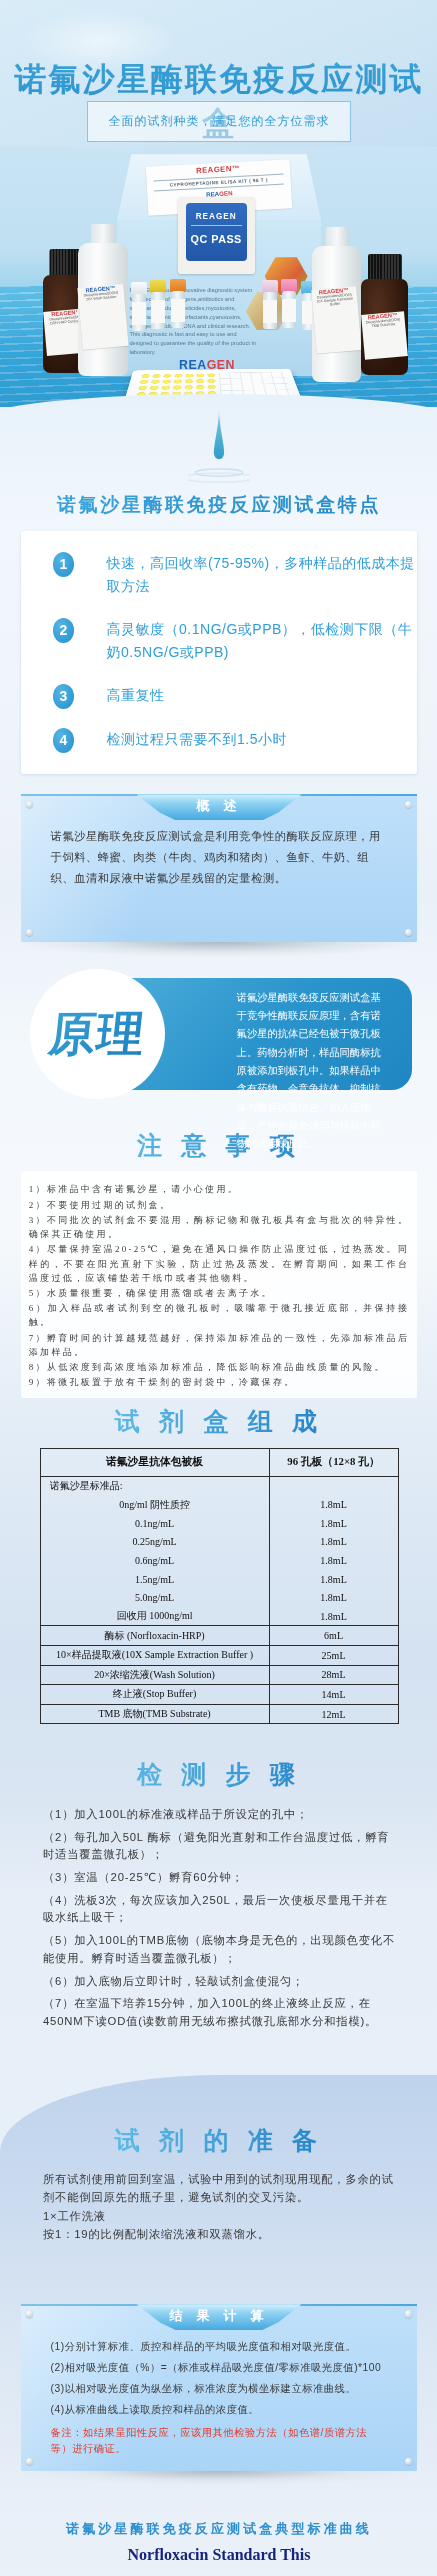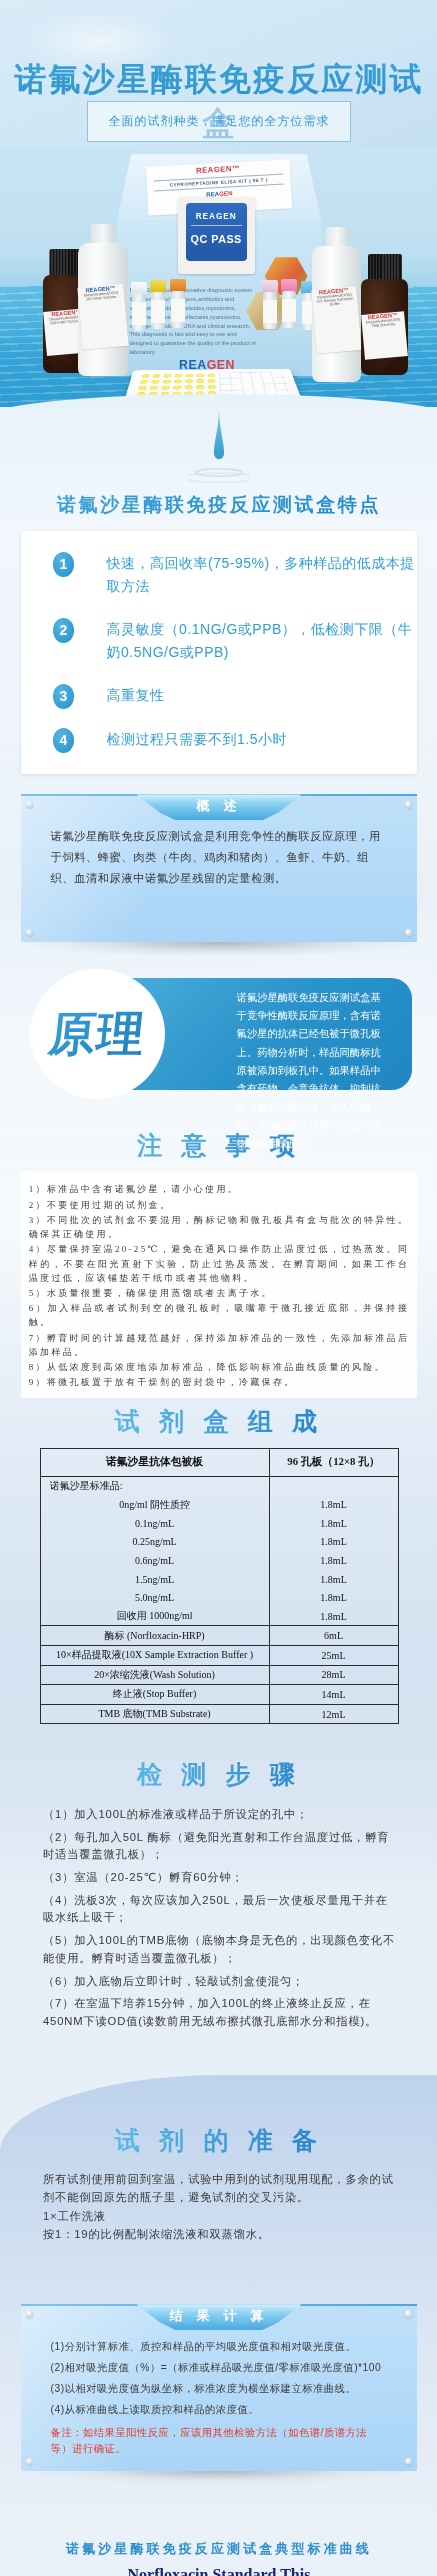--- a/index.html
+++ b/index.html
@@ -108,21 +108,21 @@
   .kit-table td.left{text-align:left;padding-left:9.3px;}
   
   .steps-wrap{margin:14.4px 43px 0;font-size:11.3px;color:#383838;line-height:1.56;letter-spacing:0.8px;}
   .step-line{margin:0 0 5.2px;}
   .wave-sec{position:relative;margin-top:44px;height:745px;background:linear-gradient(180deg,#bed3ec 0%,#ccdcf0 18%,#dde8f4 38%,#e9f0f8 60%,#edf3f9 100%);border-top-left-radius:222px 77px;}
   .prep-heading{padding-top:49px;}
   .prep-wrap{margin:13.4px 43px 0;font-size:11.3px;color:#383838;line-height:1.62;letter-spacing:0.8px;}
   .prep-line{margin:0;}
   .results-panel{margin-top:61px;}
   
-  .curve-zh{margin-top:52px;text-align:center;font-size:13px;font-weight:bold;letter-spacing:3.1px;color:#2d8fd0;}
+  .curve-zh{margin-top:32px;text-align:center;font-size:13px;font-weight:bold;letter-spacing:3.1px;color:#2d8fd0;}
   .curve-en{margin-top:7.2px;text-align:center;font-size:16px;font-weight:bold;color:#16247e;font-family:"Liberation Serif","DejaVu Serif",serif;}
   .chart-wrap{margin-top:13.4px;text-align:center;}
   .tick{font-family:"Liberation Serif","DejaVu Serif",serif;font-weight:bold;font-size:23px;fill:#2a35a5;}
   .axis-title{font-family:"Liberation Serif","DejaVu Serif",serif;font-weight:bold;font-size:27px;fill:#2a35a5;}
 </style>
 </head>
 <body>
 
 <div class="page">
 

